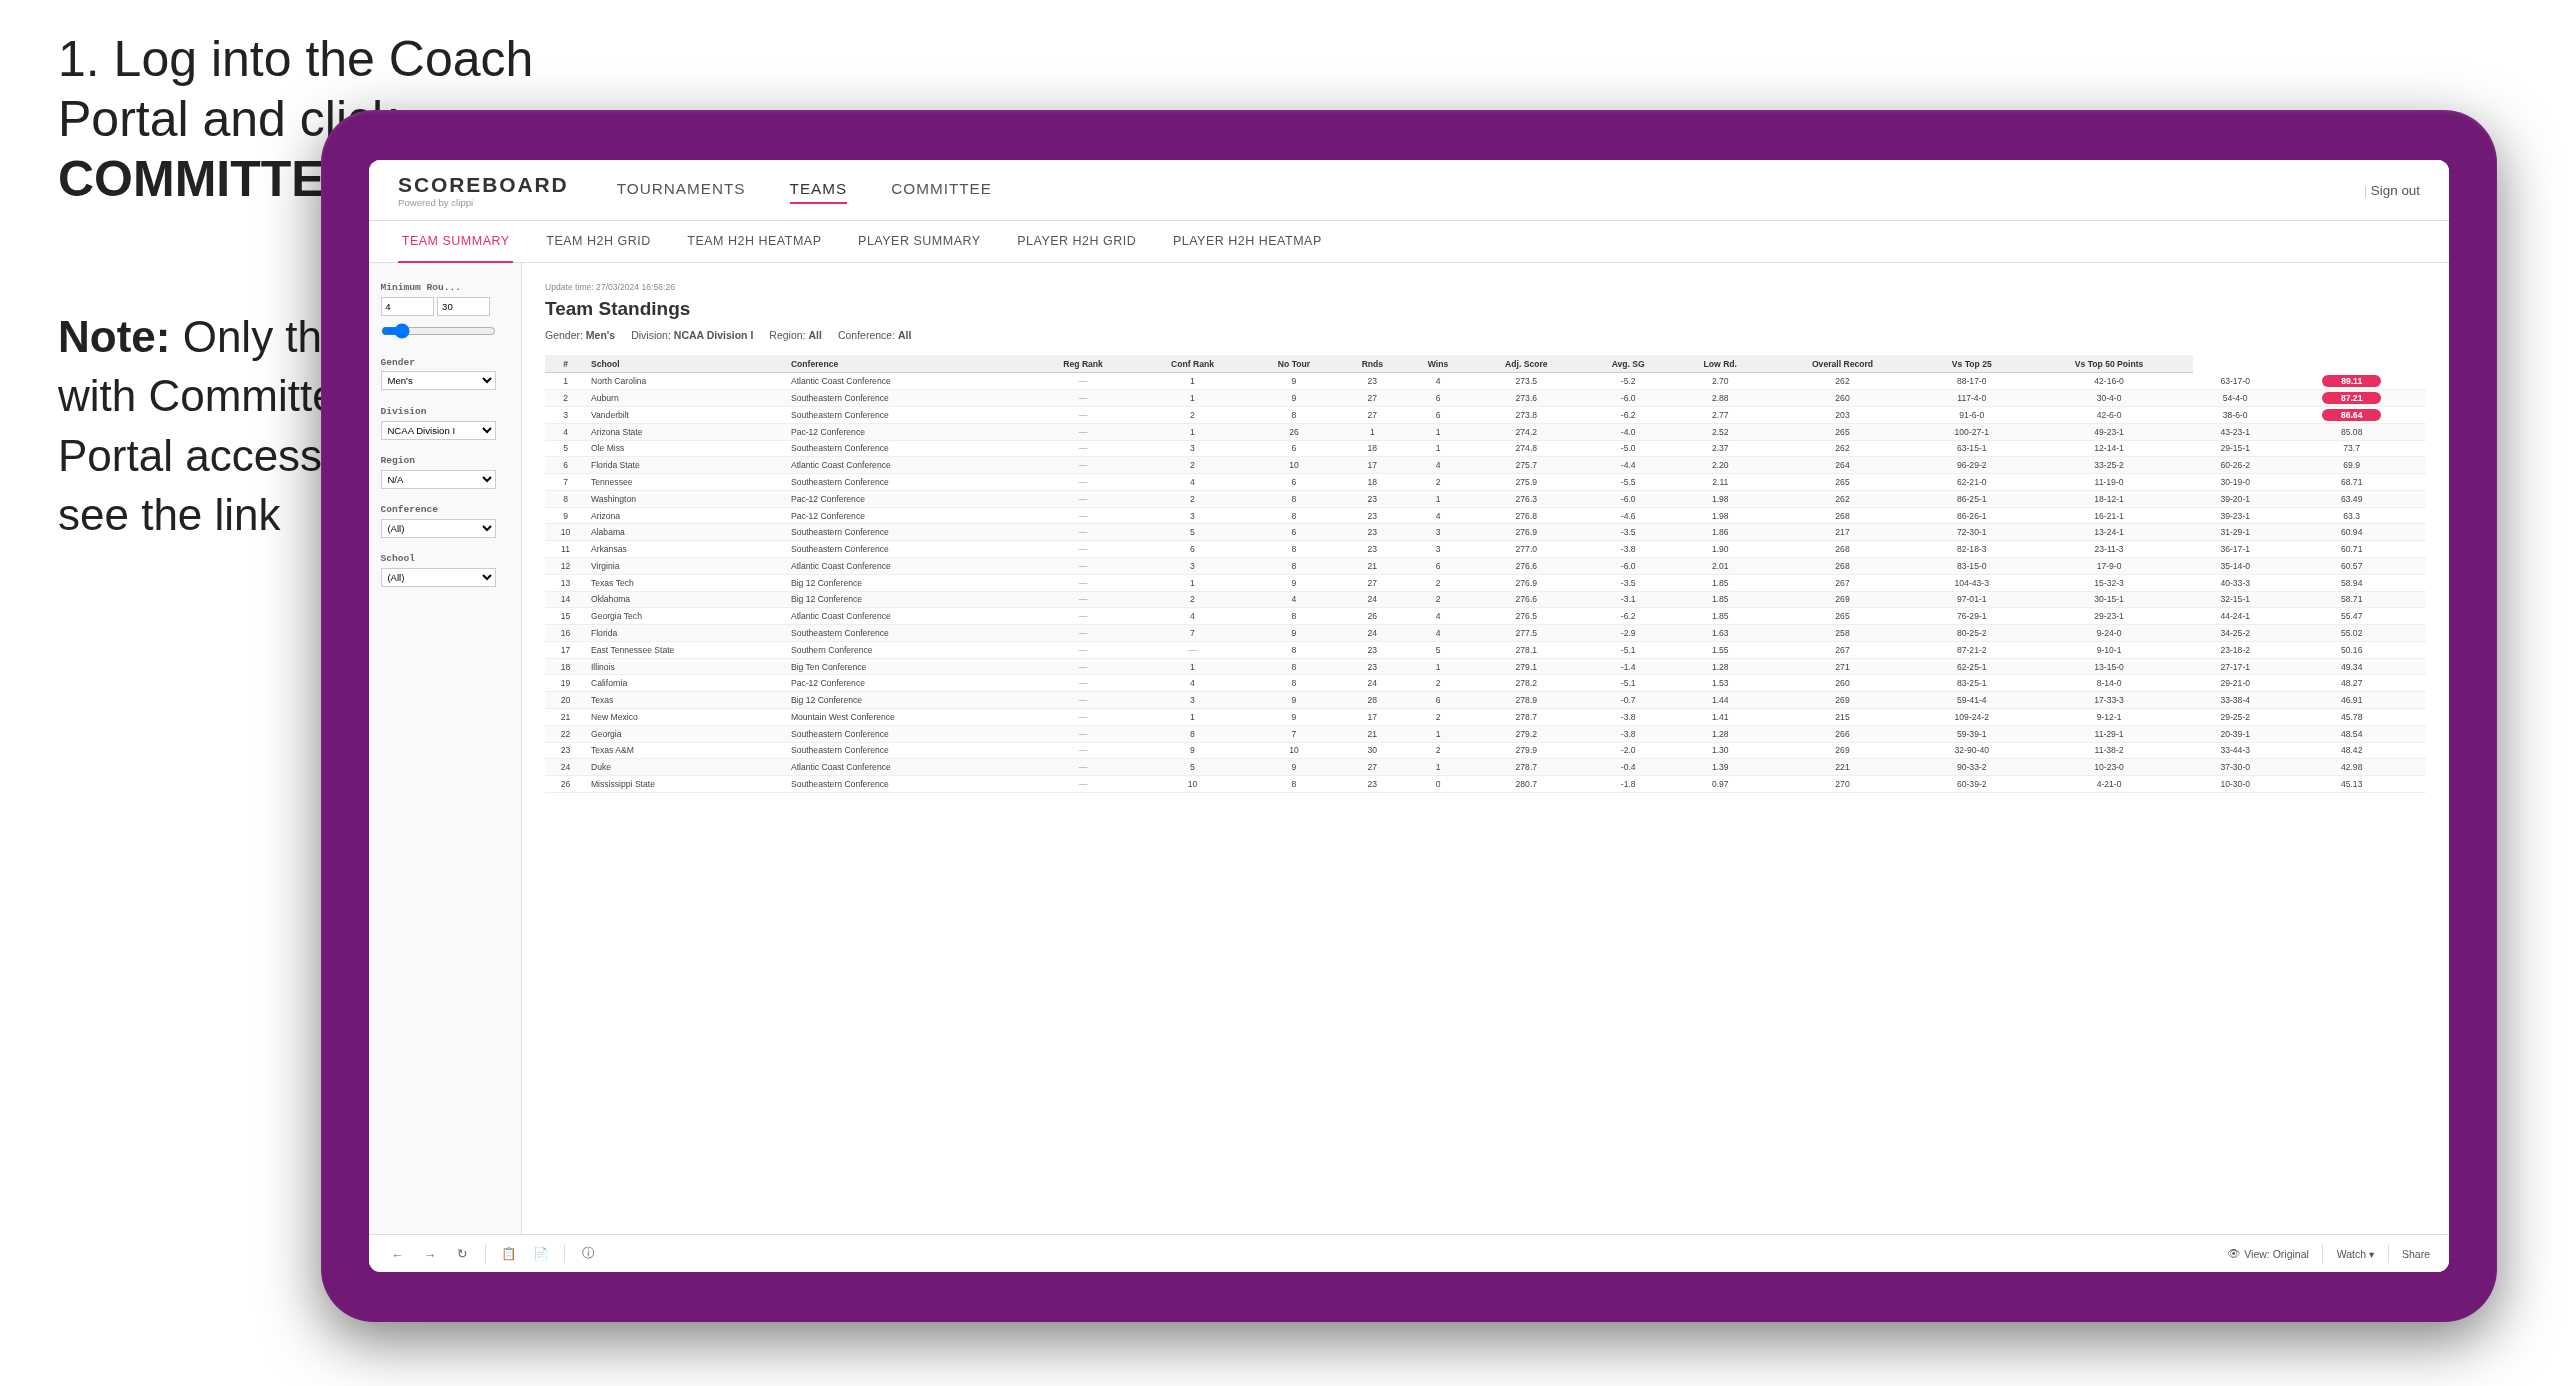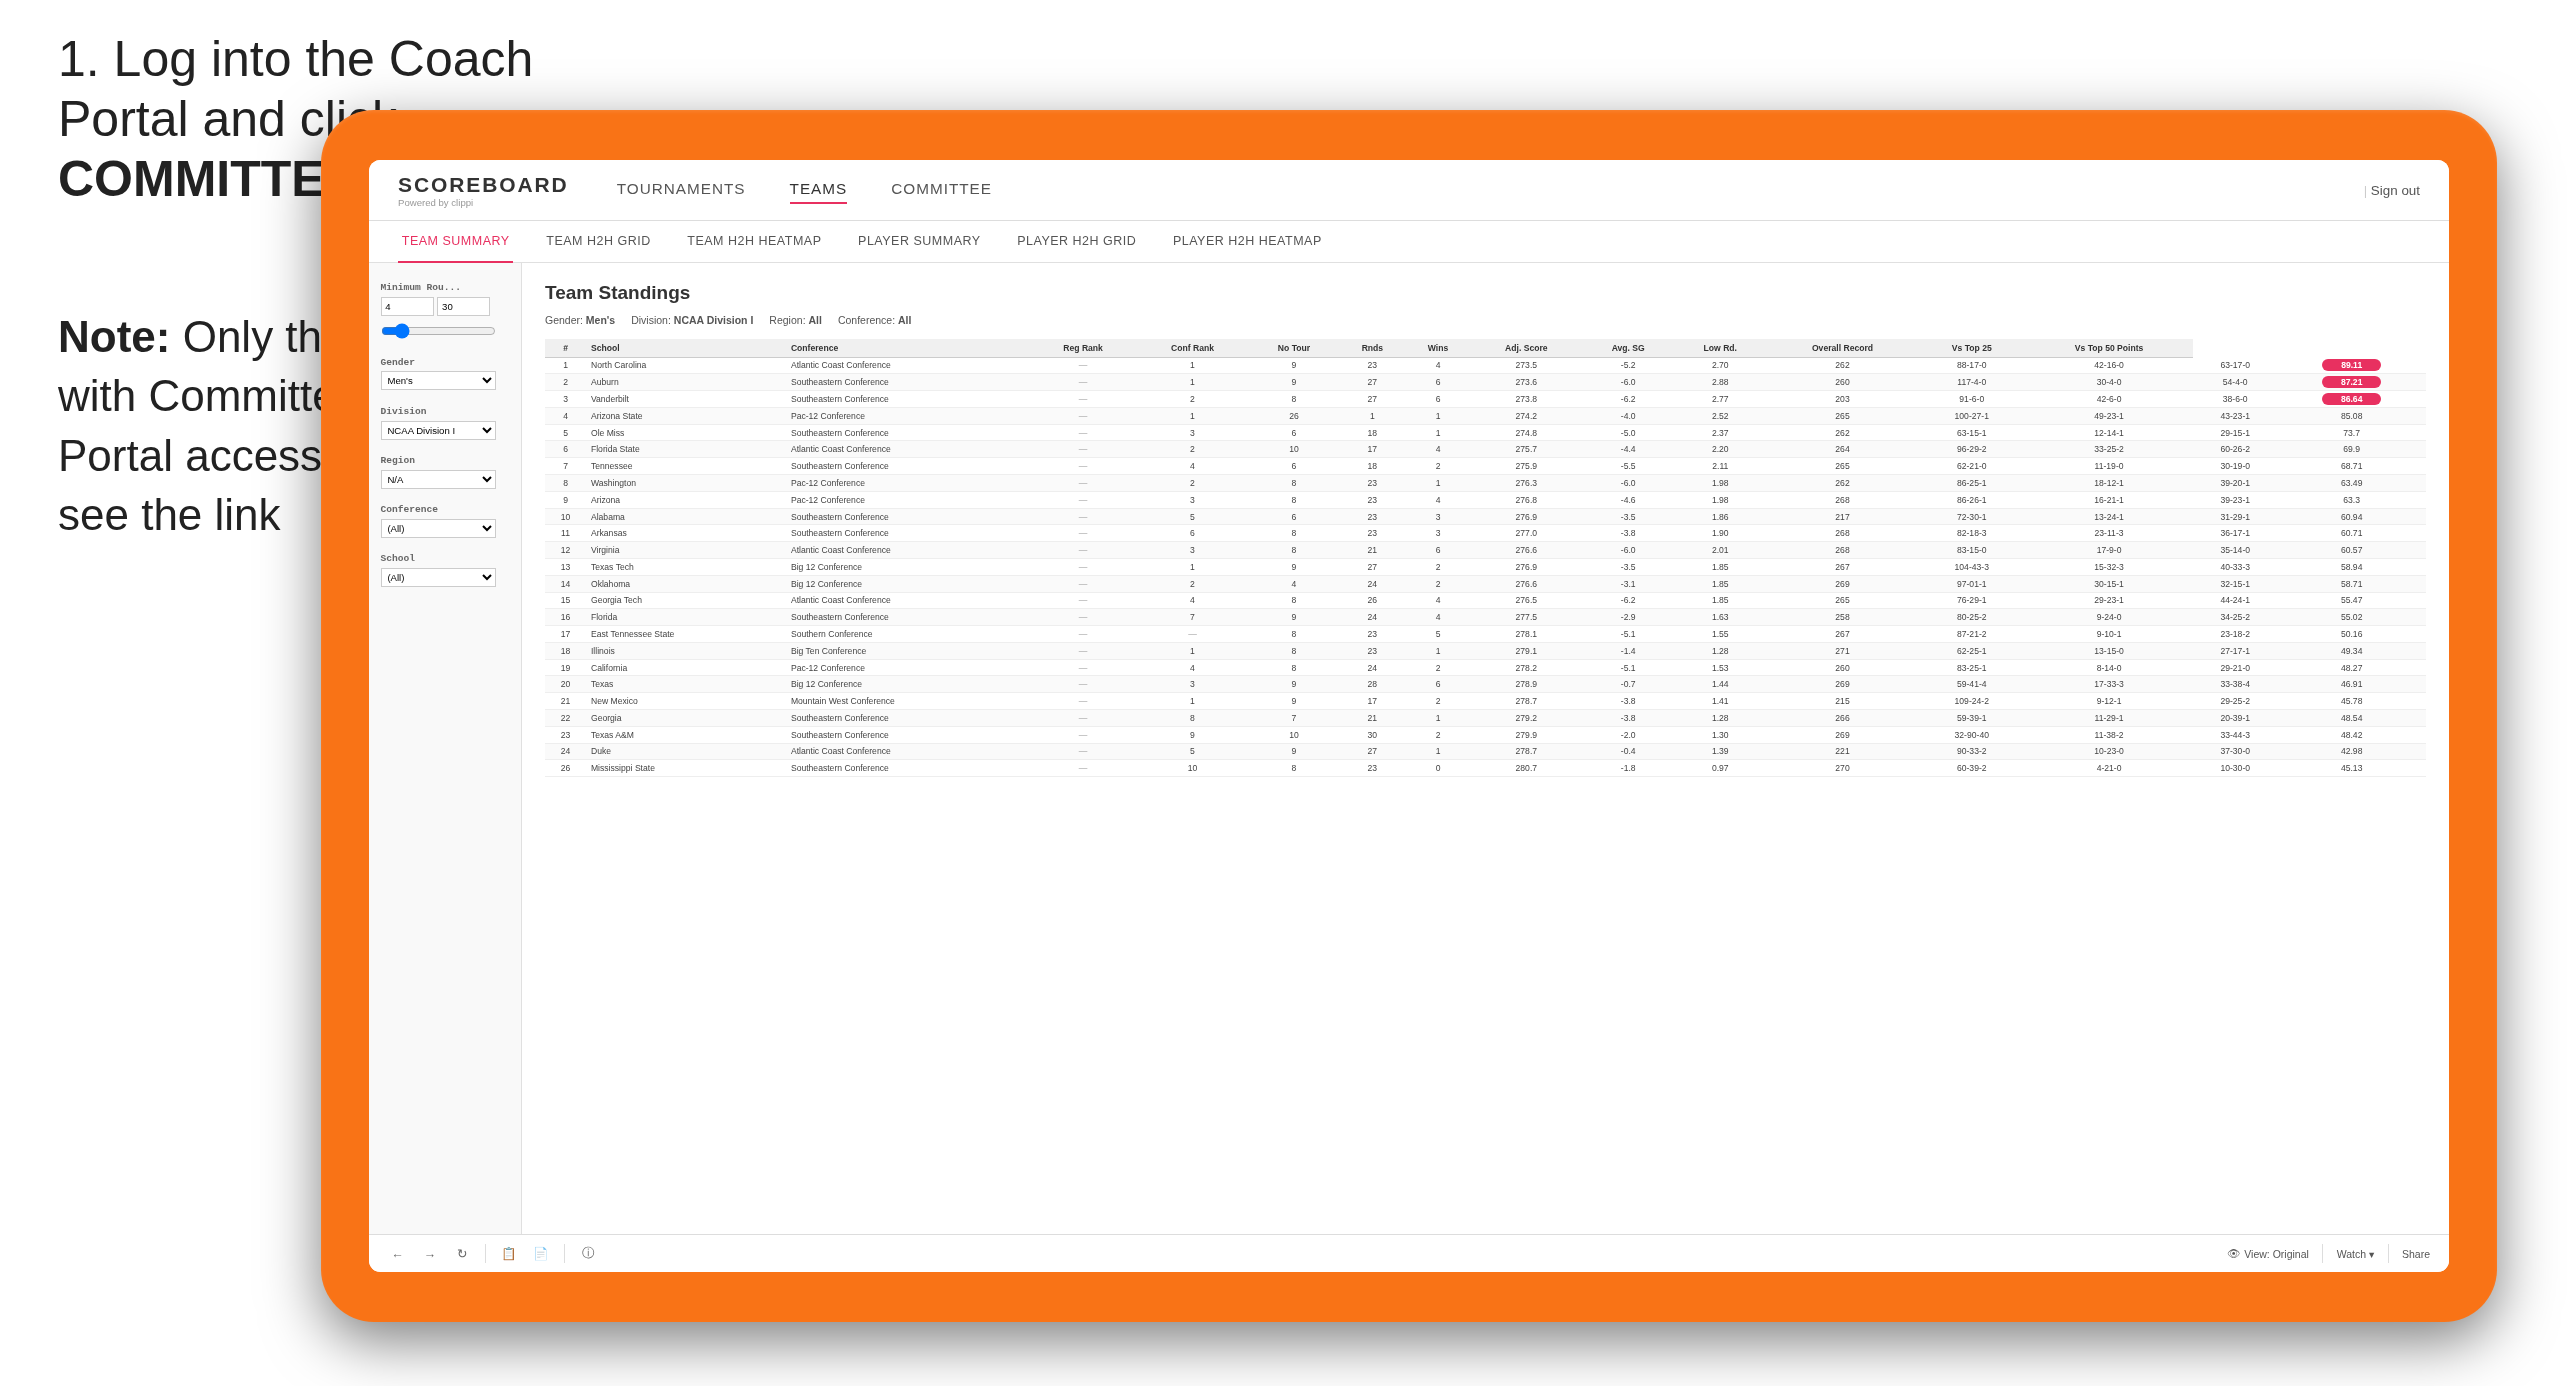--- a/index.html
+++ b/index.html
@@ -52,21 +52,21 @@
       pointer-events: none;
     }
 
     
     .tablet-frame {
       position: absolute;
       top: 110px;
       left: 321px;
       width: 2176px;
       height: 1212px;
-      background: #f97316;
+      background: #701a75;
       border-radius: 53px;
       box-shadow: 0 19px 58px rgba(0,0,0,0.5), inset 0 1.9px 3.8px rgba(255,255,255,0.1);
       display: flex;
       align-items: center;
       justify-content: center;
     }
     .tablet-screen {
       width: 2080px;
       height: 1112px;
       background: #f4f4f4;
@@ -421,20 +421,21 @@
 
         <div class="sidebar-section">
           <div class="sidebar-label">School</div>
           <select class="sidebar-select">
             <option>(All)</option>
           </select>
         </div>
       </div>
 
       <div class="table-area">
+        <div class="update-time">Update time: 27/03/2024 16:56:26</div>
         <div class="standings-title">Team Standings</div>
 
         <div class="filters-row">
           <div class="filter-item">Gender: <span>Men's</span></div>
           <div class="filter-item">Division: <span>NCAA Division I</span></div>
           <div class="filter-item">Region: <span>All</span></div>
           <div class="filter-item">Conference: <span>All</span></div>
         </div>
 
         <table class="standings-table">

